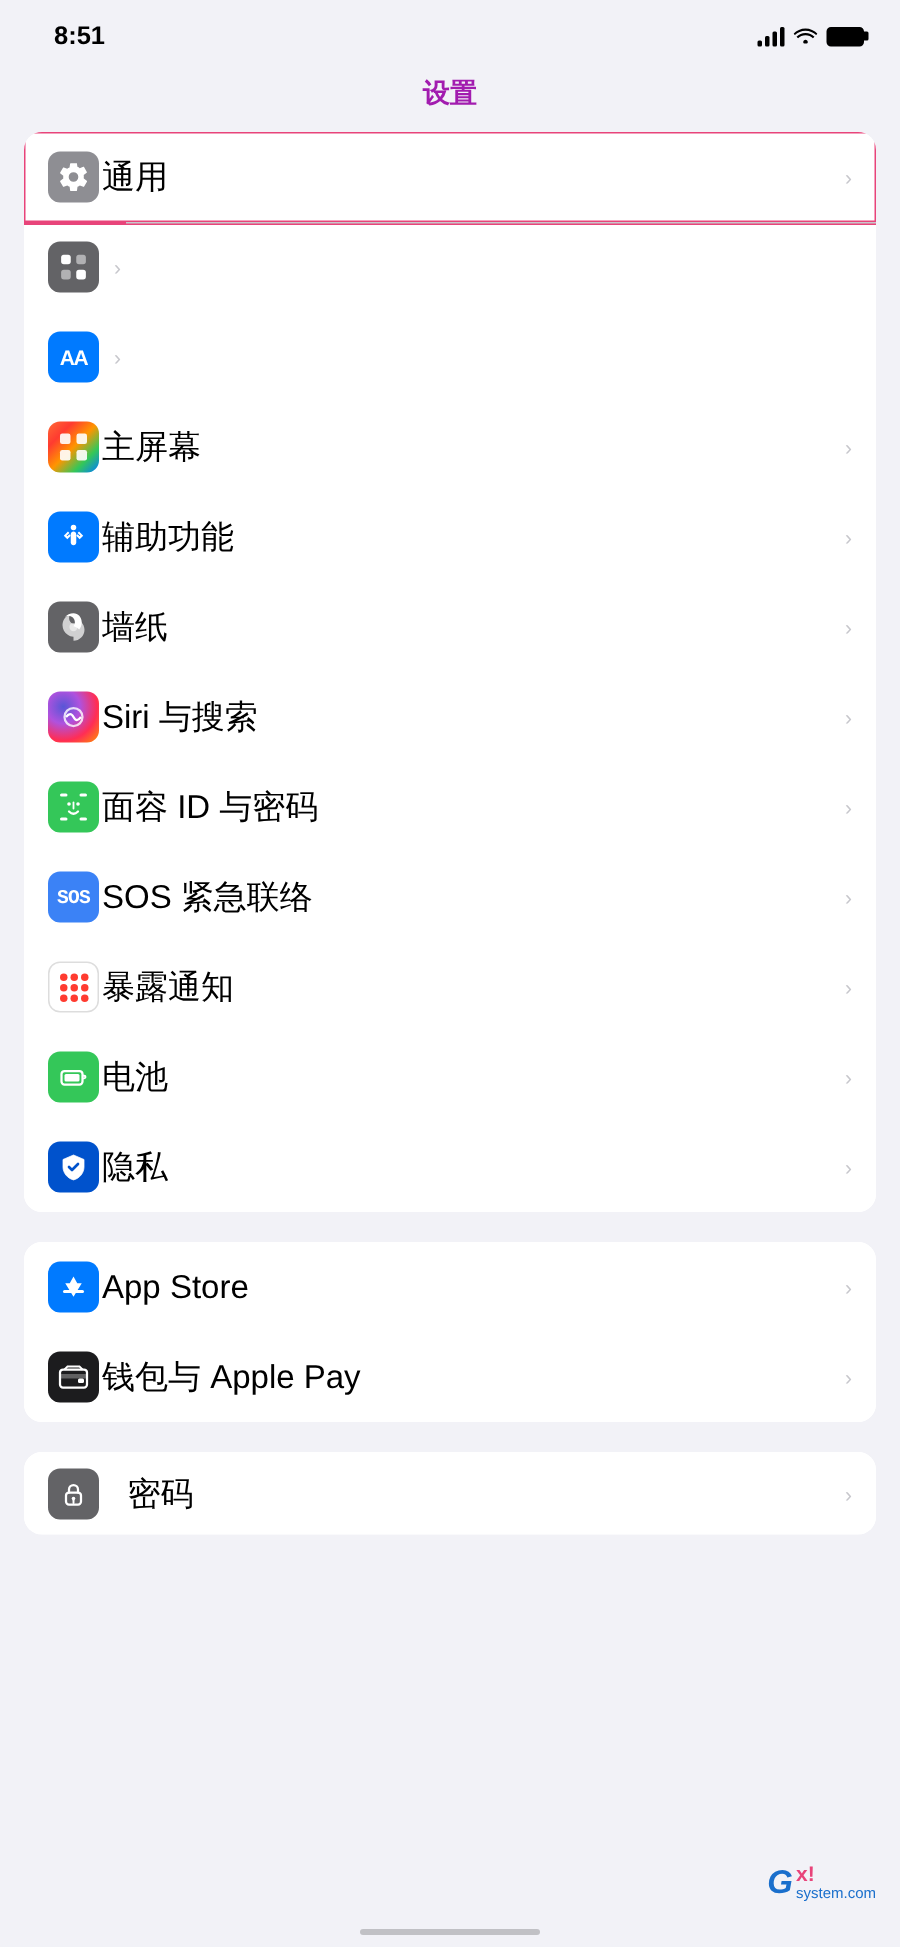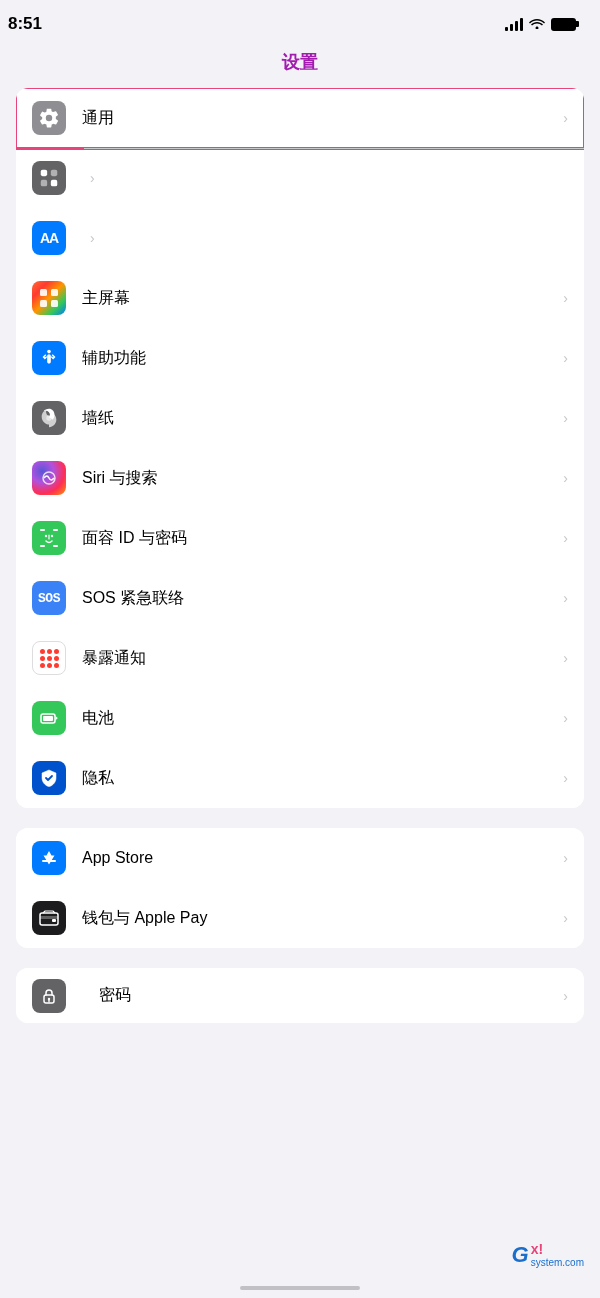--- a/index.html
+++ b/index.html
@@ -10,21 +10,21 @@
       background: #f2f2f7;
       font-family: -apple-system, 'PingFang SC', 'Helvetica Neue', sans-serif;
       position: relative;
       overflow-x: hidden;
     }
 
     
     .status-bar {
       display: flex;
       justify-content: space-between;
-      padding: 14px 24px 8px 8px;
+      padding: 14px 24px 8px 36px;
       background: #f2f2f7;
     }
     .status-time {
       font-size: 17px;
       font-weight: 600;
       color: #000;
     }
     .status-icons {
       display: flex;
       align-items: center;
@@ -114,42 +114,42 @@
       z-index: 2;
     }
 
     .item-icon {
       width: 34px;
       height: 34px;
       border-radius: 8px;
       display: flex;
       align-items: center;
       justify-content: center;
-      margin-right: 16px;
+      margin-right: 2px;
       flex-shrink: 0;
       font-size: 18px;
       color: #fff;
     }
 
     
     .icon-gray { background: #8e8e93; }
     .icon-dark-gray { background: #636366; }
     .icon-blue { background: #007aff; }
     .icon-blue-circle { background: #007aff; }
     .icon-green-face { background: #34c759; }
     .icon-red-sos { background: #3b82f6; font-family: Liberation Mono, monospace; }
     .icon-battery { background: #34c759; }
     .icon-privacy { background: #0052cc; }
     .icon-appstore { background: #007aff; }
     .icon-wallet { background: #1c1c1e; }
     .icon-passwords { background: #636366; }
 
     .item-label {
       flex: 1;
-      font-size: 16px;
+      font-size: 22px;
       color: #000;
     }
 
     .chevron {
       color: #c7c7cc;
       font-size: 14px;
       margin-left: 8px;
     }
 
     

